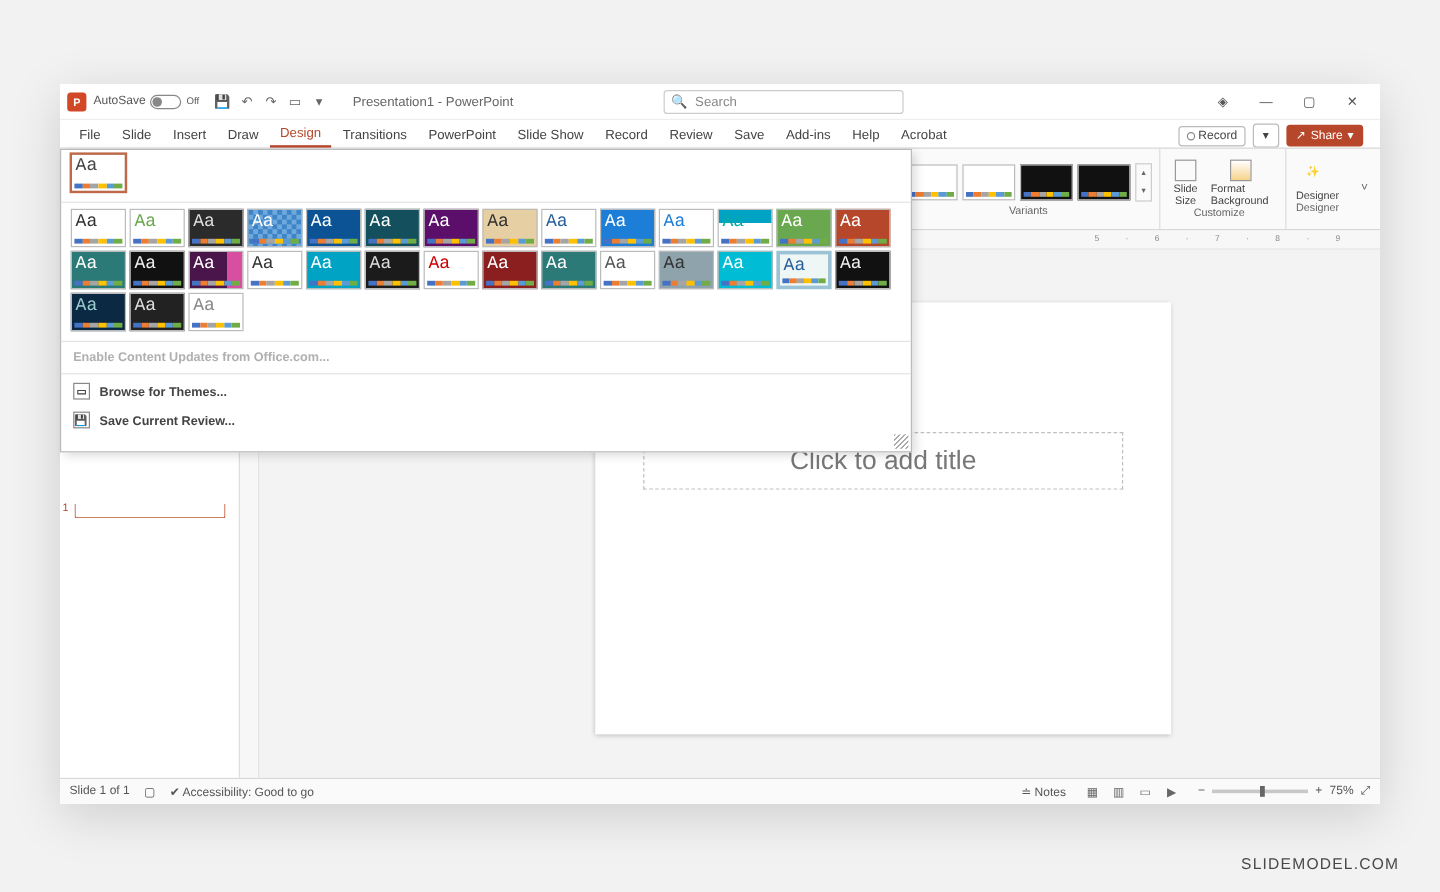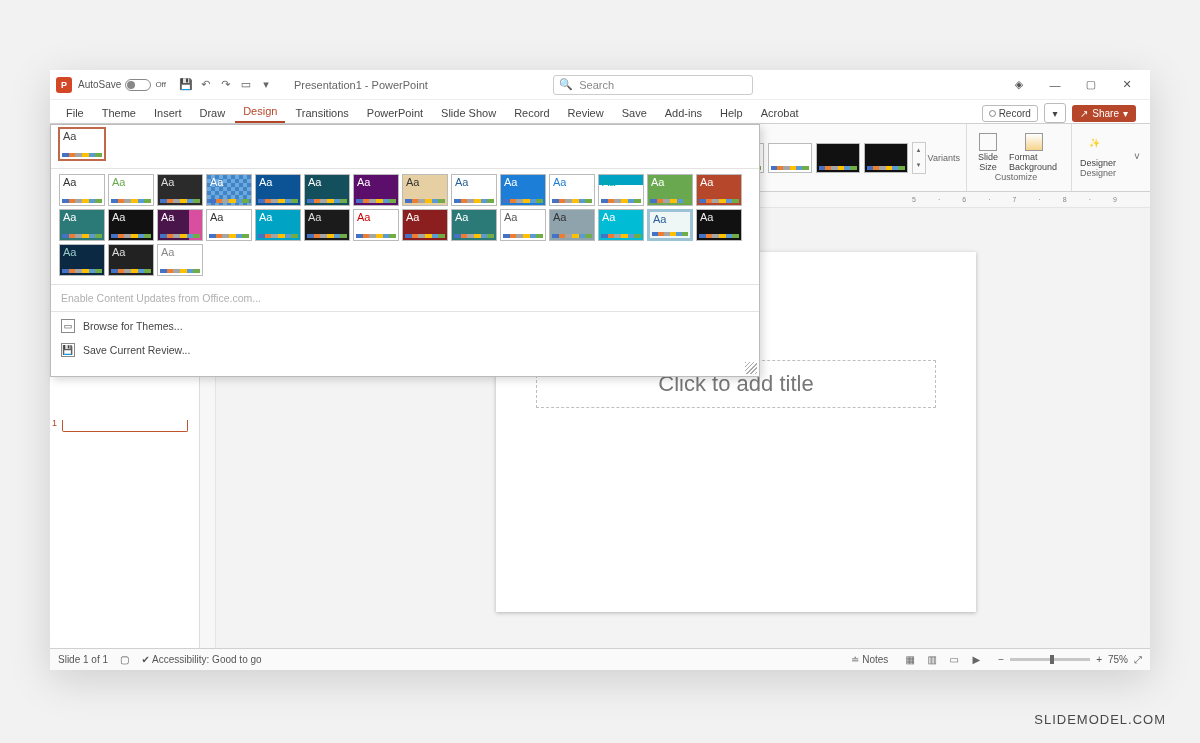--- a/index.html
+++ b/index.html
@@ -39,26 +39,26 @@
   .cust-group{display:flex;flex-direction:column;align-items:center;justify-content:center;border-left:1px solid #ddd;padding:0 6px;height:100%;}
   .cust-row{display:flex;gap:6px;}
   .cust-btn{display:flex;flex-direction:column;align-items:center;font-size:9px;color:#444;gap:2px;}
   .cust-icon{width:18px;height:18px;border:1px solid #999;}
   .designer-group{display:flex;flex-direction:column;align-items:center;justify-content:center;border-left:1px solid #ddd;padding:0 8px;height:100%;}
   
   .theme-gallery{position:absolute;top:0;left:0;width:710px;background:#fff;border:1px solid #bbb;box-shadow:3px 3px 8px rgba(0,0,0,.15);z-index:50;font-size:11px;color:#444;display:flex;flex-direction:column;}
   .tg-section-label{padding:5px 8px 3px;font-weight:600;color:#555;font-size:10px;}
   .tg-row{display:flex;flex-wrap:wrap;gap:3px;padding:3px 8px 6px;}
   .theme-thumb{width:46px;height:32px;border:1px solid #bbb;background:#fff;position:relative;overflow:hidden;display:flex;flex-direction:column;cursor:pointer;}
-  .theme-thumb .aa{font-size:11px;font-weight:500;padding:2px 3px;line-height:1;}
+  .theme-thumb .aa{font-size:15px;font-weight:500;padding:2px 3px;line-height:1;font-family:Liberation Mono, monospace;}
   .theme-thumb .cbar{height:4px;display:flex;margin:auto 2px 2px;}
   .theme-thumb .cbar span{flex:1;}
   .theme-thumb.sel{outline:2px solid #c06948;outline-offset:-1px;}
   .tg-sep{height:1px;background:#e3e3e3;margin:2px 0;}
-  .tg-footer-item{padding:5px 10px;display:flex;align-items:center;gap:8px;font-size:10.5px;color:#444;}
+  .tg-footer-item{padding:5px 10px;display:flex;align-items:flex-end;gap:8px;font-size:10.5px;color:#444;font-weight:bold;}
   .tg-footer-item.disabled{color:#b0b0b0;}
   .tg-footer-item .ficon{width:14px;height:14px;border:1px solid #888;font-size:9px;display:flex;align-items:center;justify-content:center;}
   .tg-resize{align-self:flex-end;width:12px;height:12px;margin:0 2px 2px auto;background:repeating-linear-gradient(135deg,#aaa 0 1px,transparent 1px 3px);}
   
   .workspace{flex:1;display:flex;min-height:0;position:relative;background:#f3f3f3;}
   .thumb-pane{width:150px;background:#fff;border-right:1px solid #ddd;position:relative;}
   .slide-thumb{position:absolute;top:228px;left:12px;width:126px;height:12px;border:1.5px solid #c0542e;border-top:none;border-radius:0 0 2px 2px;background:#fff;}
   .slide-num{position:absolute;top:226px;left:2px;font-size:9px;color:#b7472a;}
   .ruler-v{width:16px;background:#f7f7f7;border-right:1px solid #e4e4e4;position:relative;}
   .ruler-h{position:absolute;top:0;left:166px;right:0;height:16px;background:#f7f7f7;border-bottom:1px solid #e4e4e4;font-size:7px;color:#888;display:flex;align-items:center;padding-left:530px;gap:22px;}
@@ -107,21 +107,21 @@
     <div class="win-controls">
       <div class="wbtn">◈</div>
       <div class="wbtn">—</div>
       <div class="wbtn">▢</div>
       <div class="wbtn">✕</div>
     </div>
   </div>
 
   <div class="ribbontabs">
     <div class="tab">File</div>
-    <div class="tab">Theme</div>
+    <div class="tab">Slide</div>
     <div class="tab">Insert</div>
     <div class="tab">Draw</div>
     <div class="tab active">Design</div>
     <div class="tab">Transitions</div>
     <div class="tab">PowerPoint</div>
     <div class="tab">Slide Show</div>
     <div class="tab">Record</div>
     <div class="tab">Review</div>
     <div class="tab">Save</div>
     <div class="tab">Add-ins</div>
@@ -136,21 +136,21 @@
       <div class="share-btn">
           <span>↗</span>
           <span>Share</span>
           <span>▾</span>
         </div>
     </div>
   </div>
 
   <div class="ribbonbody">
     <div class="variants-area">
-      <div style="display:flex;flex-direction:row;align-items:center;gap:2px;">
+      <div style="display:flex;flex-direction:column;align-items:center;gap:2px;">
         <div style="display:flex;gap:4px;align-items:center;">
           <div class="variant">
               <div class="vbar">
                 <span class="c1"></span>
                 <span class="c2"></span>
                 <span class="c3"></span>
                 <span class="c4"></span>
                 <span class="c5"></span>
                 <span class="c6"></span>
               </div>

